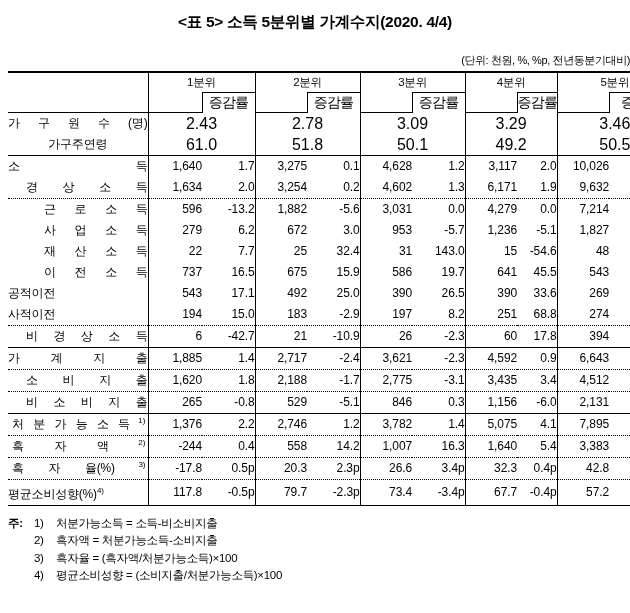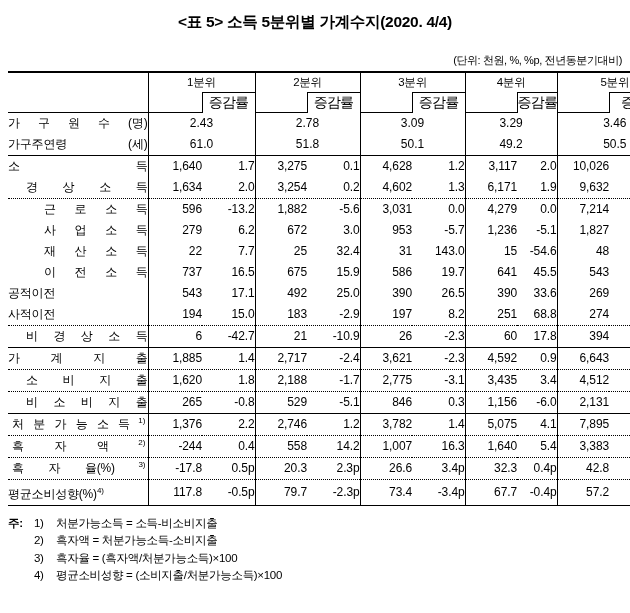--- a/index.html
+++ b/index.html
@@ -31,21 +31,20 @@
     padding-top: 12px;
     padding-bottom: 2px;
     white-space: nowrap;
   }
 
   
   .unit-note {
     text-align: right;
     font-size: 11px;
     letter-spacing: -0.4px;
-    padding-right: 8px;
     padding-top: 18px;
     padding-bottom: 3px;
     white-space: nowrap;
   }
 
   
   table.sheet {
     border-collapse: collapse;
     table-layout: fixed;
     width: 614px;
@@ -118,21 +117,21 @@
     height: 21px;
     line-height: 21px;
     font-size: 12px;
     padding-right: 5px;
     letter-spacing: -0.1px;
   }
   .num-center {
     text-align: center;
     height: 21px;
     line-height: 21px;
-    font-size: 12px;
+    font-size: 16px;
   }
 
   .sup {
     font-size: 8px;
     vertical-align: super;
     letter-spacing: 0;
   }
 
   
   .notes {
@@ -217,21 +216,21 @@
             </span>
           </td>
           <td class="num-center bd-left" colspan="2">2.43</td>
           <td class="num-center bd-left" colspan="2">2.78</td>
           <td class="num-center bd-left" colspan="2">3.09</td>
           <td class="num-center bd-left" colspan="2">3.29</td>
           <td class="num-center bd-left" colspan="2">3.46</td>
         </tr>
         <tr>
           <td class="lbl bd-bot-thin">
-            <span class="spread" style="padding-left: 0px;">
+            <span class="spread" style="padding-left: 0px; flex-direction: column;">
               <span>가구주연령</span>
               <span>(세)</span>
             </span>
           </td>
           <td class="num-center bd-left bd-bot-thin" colspan="2">61.0</td>
           <td class="num-center bd-left bd-bot-thin" colspan="2">51.8</td>
           <td class="num-center bd-left bd-bot-thin" colspan="2">50.1</td>
           <td class="num-center bd-left bd-bot-thin" colspan="2">49.2</td>
           <td class="num-center bd-left bd-bot-thin" colspan="2">50.5</td>
         </tr>

